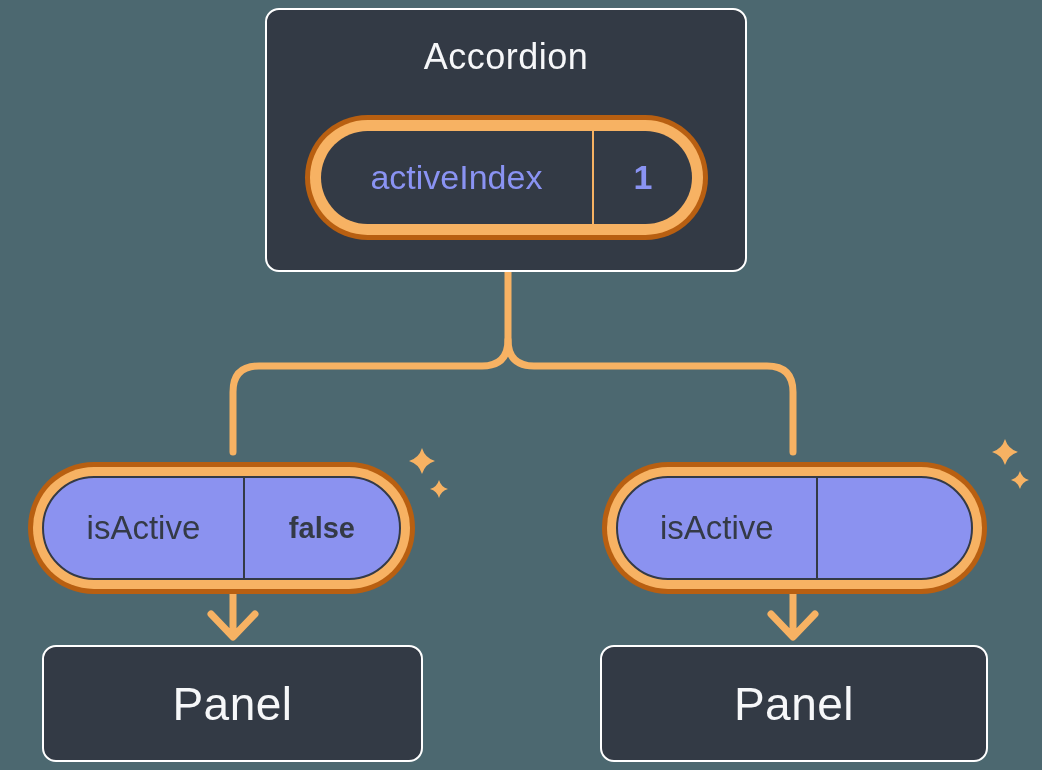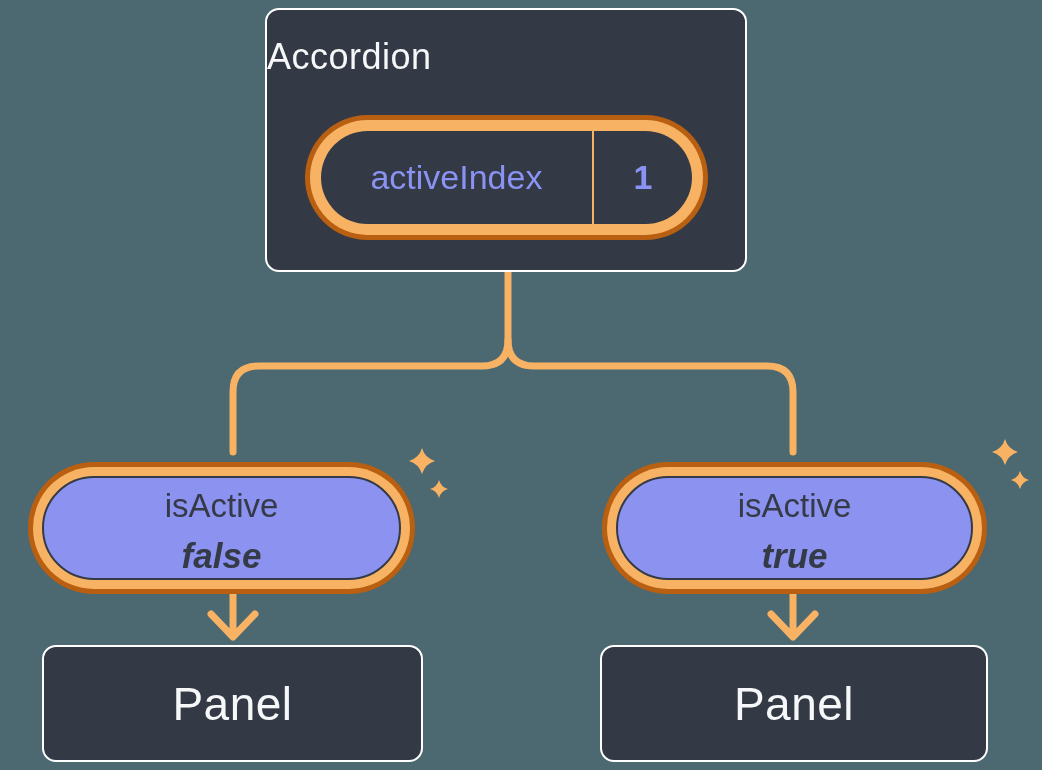--- a/index.html
+++ b/index.html
@@ -9,48 +9,48 @@
     --text-dark:#343A46; --text-light:#F6F7F9;
   }
   html,body{margin:0;padding:0;}
   body{font-family:"Liberation Sans","DejaVu Sans",sans-serif;}
   .canvas{position:relative;width:1042px;height:770px;background:var(--bg);overflow:hidden;}
   .wires{position:absolute;left:0;top:0;width:1042px;height:770px;z-index:1;}
 
   .node{position:absolute;box-sizing:border-box;background:var(--node-bg);
         border:2px solid var(--node-border);border-radius:14px;z-index:2;}
   .root-node{left:265px;top:8px;width:482px;height:264px;}
-  .root-title{margin-top:26px;font-size:36px;font-weight:500;
+  .root-title{margin-top:26px;text-align:center;font-size:36px;font-weight:500;
               color:var(--text-light);letter-spacing:.5px;}
   .panel-node{top:645px;height:117px;display:flex;align-items:center;justify-content:center;}
   .panel-left{left:42px;width:381px;}
   .panel-right{left:600px;width:388px;}
   .panel-label{font-size:46px;color:var(--text-light);letter-spacing:.5px;}
 
   
   .pill-outer{position:absolute;box-sizing:border-box;border-radius:999px;
               background:var(--orange-dark);padding:5px;z-index:3;margin-top:12px;}
   .pill-mid{width:100%;height:100%;box-sizing:border-box;border-radius:999px;
             background:var(--orange-light);padding:11px;}
   .pill-inner{width:100%;height:100%;box-sizing:border-box;border-radius:999px;
               display:flex;align-items:stretch;overflow:hidden;}
   .state-pill{left:305px;top:103px;width:403px;height:125px;}
   .state-pill .pill-inner{background:var(--node-bg);}
   .prop-pill .pill-mid{padding:9px;}
-  .prop-pill .pill-inner{background:var(--purple-fill);border:2px solid var(--text-dark);flex-direction:column;}
+  .prop-pill .pill-inner{background:var(--purple-fill);border:2px solid var(--text-dark);}
   .prop-pill-left{left:28px;top:450px;width:387px;height:132px;}
   .prop-pill-right{left:602px;top:450px;width:385px;height:132px;}
 
   .pill-cell{display:flex;align-items:center;justify-content:center;}
   .state-pill .pill-name{flex:0 0 73%;font-size:34px;color:var(--purple-text);}
   .state-pill .pill-divider{width:2px;background:var(--orange-light);}
   .state-pill .pill-value{flex:1;font-size:34px;font-weight:700;color:var(--purple-text);}
   .prop-pill .pill-name{flex:0 0 56%;font-size:33px;color:var(--text-dark);}
   .prop-pill .pill-divider{width:2px;background:var(--text-dark);}
-  .prop-pill .pill-value{flex:1;font-size:35px;font-weight:700;color:var(--text-dark);font-style:italic;}
+  .prop-pill .pill-value{flex:1;font-size:29px;font-weight:700;color:var(--text-dark);}
 </style>
 </head>
 <body>
 
 <div class="canvas">
 
   <svg class="wires" viewBox="0 0 1042 770">
     <g stroke="#F7B263" stroke-width="7" fill="none" stroke-linecap="round" stroke-linejoin="round">
       <path d="M508,271 L508,340 Q508,366 482,366 L259,366 Q233,366 233,392 L233,452"></path>
       <path d="M508,340 Q508,366 534,366 L767,366 Q793,366 793,392 L793,452"></path>
@@ -89,21 +89,20 @@
         <div class="pill-cell pill-value">false</div>
       </div>
     </div>
   </div>
 
   <div class="pill-outer prop-pill prop-pill-right">
     <div class="pill-mid">
       <div class="pill-inner">
         <div class="pill-cell pill-name">isActive</div>
         <div class="pill-divider"></div>
-        <div class="pill-cell pill-value">true</div>
       </div>
     </div>
   </div>
 
   <div class="node panel-node panel-left">
     <div class="panel-label">Panel</div>
   </div>
   <div class="node panel-node panel-right">
     <div class="panel-label">Panel</div>
   </div>

